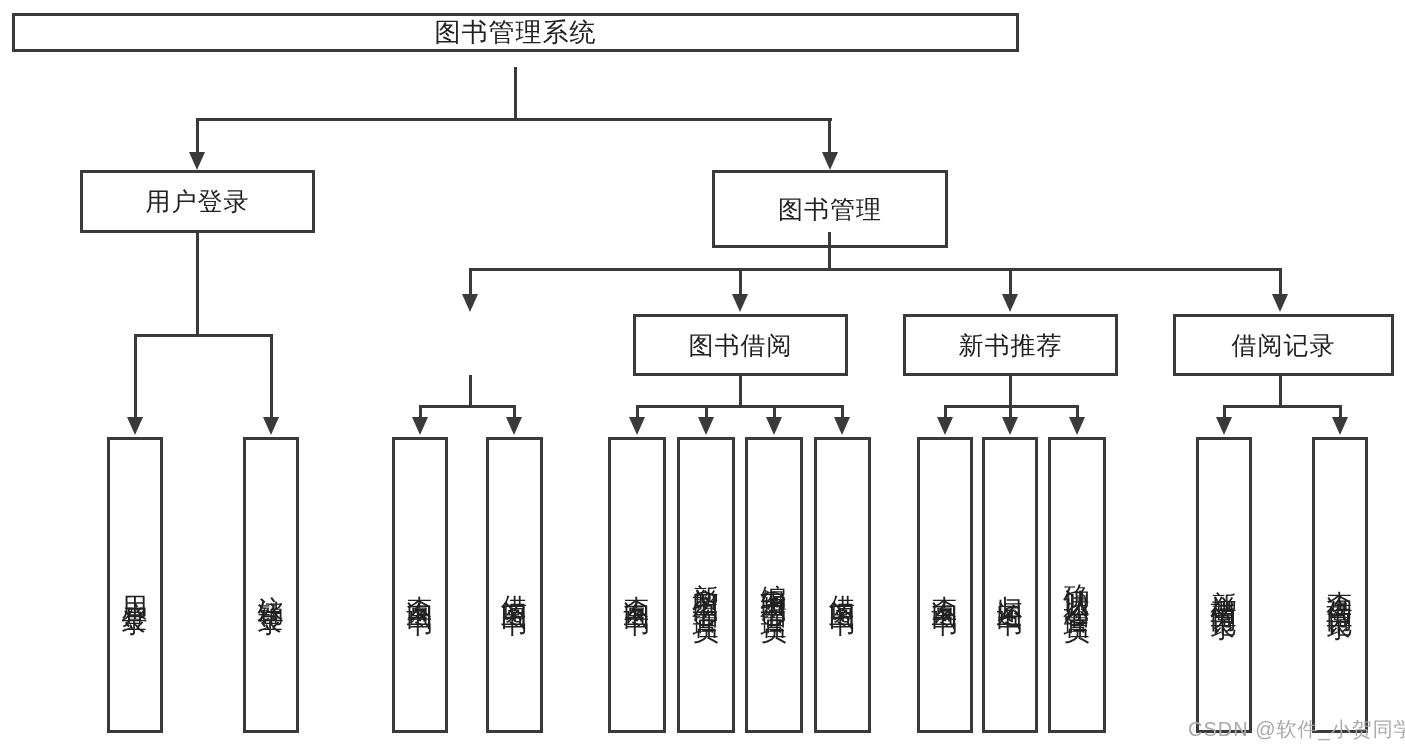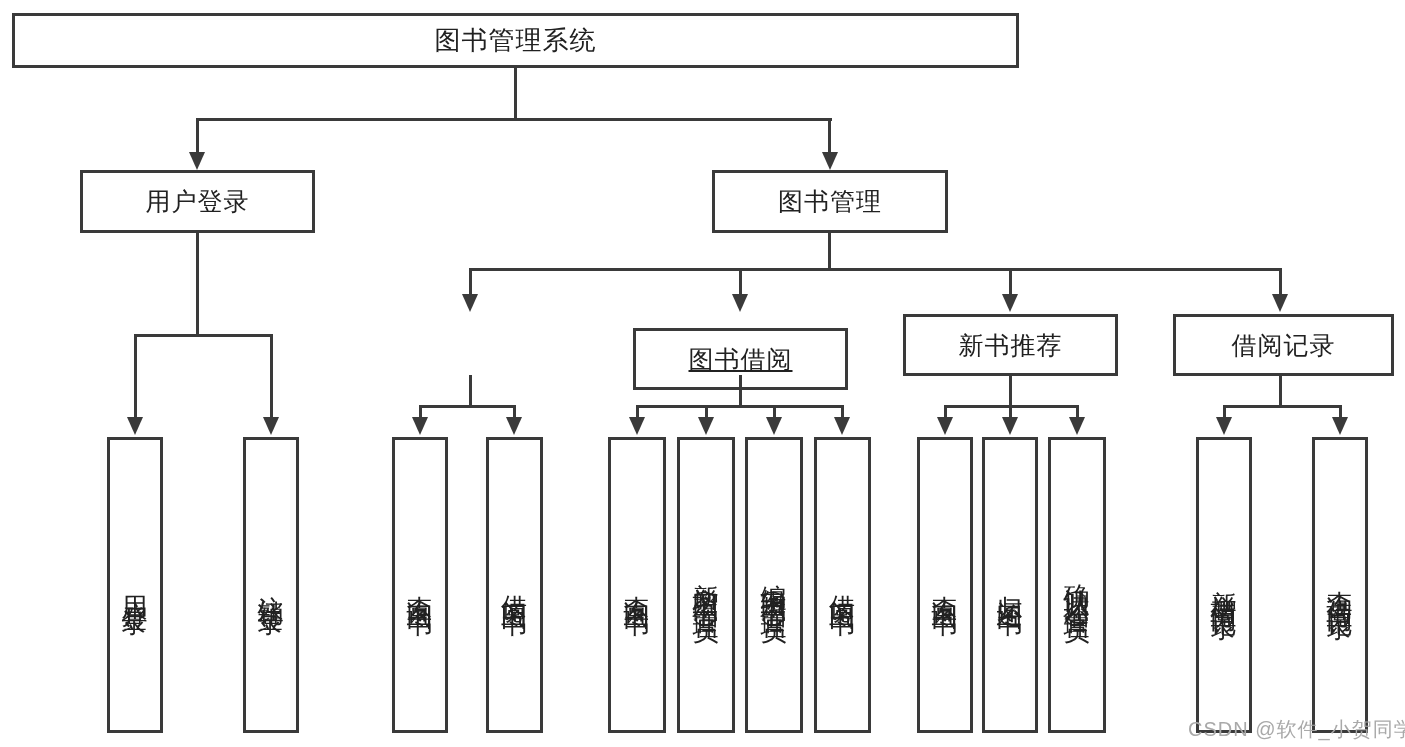--- a/index.html
+++ b/index.html
@@ -65,35 +65,35 @@
     color: var(--wm);
     white-space: nowrap;
     z-index: 5;
   }
 </style>
 </head>
 <body>
 
 <div class="canvas">
 
-  <div class="node" style="left:12px; top:13px; width:1007px; height:55px;">
+  <div class="node" style="left:12px; top:13px; width:1007px; height:39px;">
     <span class="h-label">图书管理系统</span>
   </div>
 
   <div class="line" style="left:514px; top:67px; width:3px; height:53px;"></div>
   <div class="line" style="left:196px; top:118px; width:636px; height:3px;"></div>
   <div class="line" style="left:196px; top:118px; width:3px; height:36px;"></div>
   <div class="arrowhead" style="left:189px; top:152px;"></div>
   <div class="line" style="left:828px; top:118px; width:3px; height:36px;"></div>
   <div class="arrowhead" style="left:822px; top:152px;"></div>
 
   <div class="node" style="left:80px; top:170px; width:235px; height:63px;">
     <span class="h-label lvl-label">用户登录</span>
   </div>
-  <div class="node" style="left:712px; top:170px; width:236px; height:63px;">
+  <div class="node" style="left:712px; top:170px; width:236px; height:78px;">
     <span class="h-label lvl-label">图书管理</span>
   </div>
 
   <div class="line" style="left:196px; top:232px; width:3px; height:104px;"></div>
   <div class="line" style="left:134px; top:334px; width:139px; height:3px;"></div>
   <div class="line" style="left:134px; top:334px; width:3px; height:84px;"></div>
   <div class="arrowhead" style="left:127px; top:417px;"></div>
   <div class="line" style="left:270px; top:334px; width:3px; height:84px;"></div>
   <div class="arrowhead" style="left:263px; top:417px;"></div>
 
@@ -101,21 +101,21 @@
   <div class="line" style="left:469px; top:268px; width:813px; height:3px;"></div>
   <div class="line" style="left:469px; top:268px; width:3px; height:28px;"></div>
   <div class="arrowhead" style="left:462px; top:294px;"></div>
   <div class="line" style="left:739px; top:268px; width:3px; height:28px;"></div>
   <div class="arrowhead" style="left:732px; top:294px;"></div>
   <div class="line" style="left:1009px; top:268px; width:3px; height:28px;"></div>
   <div class="arrowhead" style="left:1002px; top:294px;"></div>
   <div class="line" style="left:1279px; top:268px; width:3px; height:28px;"></div>
   <div class="arrowhead" style="left:1272px; top:294px;"></div>
 
-  <div class="node" style="left:633px; top:328px; width:215px; height:62px;text-decoration:underline;">
+  <div class="node" style="left:633px; top:314px; width:215px; height:62px;">
     <span class="h-label lvl-label">图书借阅</span>
   </div>
   <div class="node" style="left:903px; top:314px; width:215px; height:62px;">
     <span class="h-label lvl-label">新书推荐</span>
   </div>
   <div class="node" style="left:1173px; top:314px; width:221px; height:62px;">
     <span class="h-label lvl-label">借阅记录</span>
   </div>
 
   <div class="line" style="left:469px; top:375px; width:3px; height:32px;"></div>

